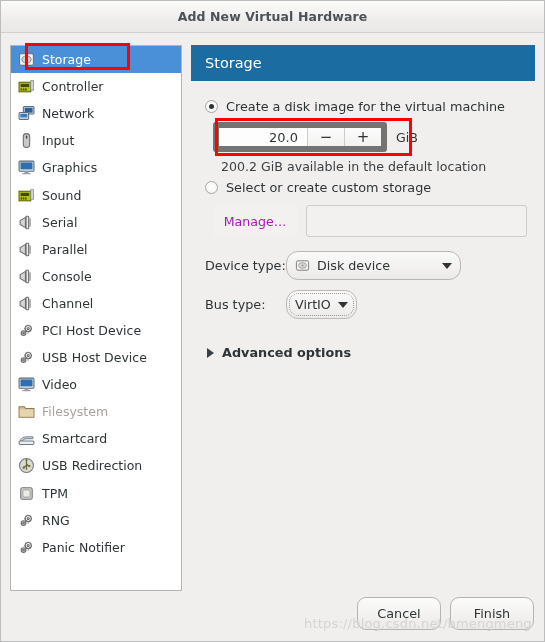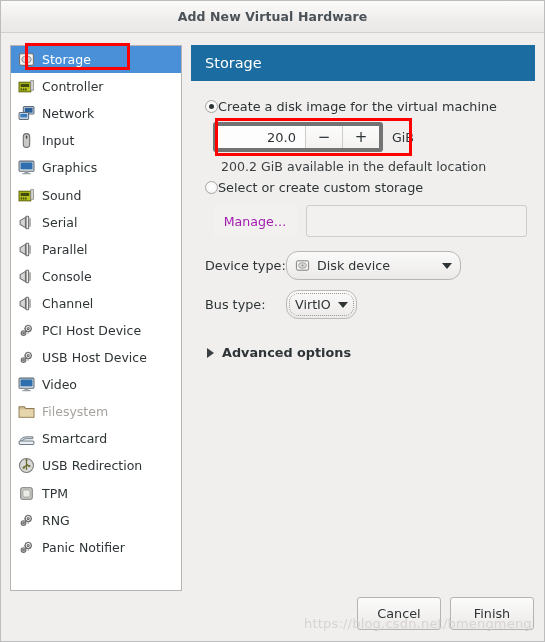--- a/index.html
+++ b/index.html
@@ -49,37 +49,37 @@
   
   .panel{
     position:absolute;left:190px;top:12px;right:9px;
   }
   .panel-header{
     height:36px;background:#1b6ca0;color:#ffffff;
     display:flex;align-items:center;padding-left:14px;box-sizing:border-box;
     font-size:14.5px;
   }
   .panel-body{padding:12px 0 0 8px;}
-  .radio-row{display:flex;align-items:center;margin:6px 0 0 6px;}
+  .radio-row{display:flex;align-items:center;gap:8px;margin:6px 0 0 6px;}
   .radio{
     width:13px;height:13px;border-radius:50%;
     border:1px solid #a8a5a2;box-sizing:border-box;
     background:radial-gradient(circle at 50% 45%,#ffffff 0%,#f2f1f0 100%);
     flex:0 0 13px;position:relative;
   }
   .radio.checked::after{
     content:"";position:absolute;left:3px;top:3px;width:5px;height:5px;
     border-radius:50%;background:#2e3436;
   }
   .radio-label{font-size:12.8px;color:#2e3436;}
   
   .spin-wrap{margin:8px 0 0 14px;display:inline-flex;}
   .spin{
     display:inline-flex;height:30px;align-items:stretch;
-    border:4px solid #737373;border-radius:3px;background:#ffffff;
+    border:6px solid #737373;border-radius:3px;background:#ffffff;
     box-sizing:border-box;overflow:hidden;
   }
   .spin .value{
     width:88px;display:flex;align-items:center;justify-content:flex-end;
     padding-right:9px;box-sizing:border-box;font-size:13px;color:#2e3436;
     background:#fdfdfd;
   }
   .spin .btn{
     width:36px;display:flex;align-items:center;justify-content:center;
     border-left:1px solid #cfcbc8;cursor:default;
@@ -128,21 +128,21 @@
   .tri{
     width:0;height:0;border-top:5px solid transparent;border-bottom:5px solid transparent;
     border-left:7px solid #3a3f44;
   }
   .adv-label{font-size:12.8px;font-weight:bold;color:#2e3436;}
   
   .footer{
     position:absolute;right:10px;bottom:11px;display:flex;gap:9px;
   }
   .fbtn{
-    width:84px;height:33px;border:1px solid #b7b3b0;border-radius:3px;
+    width:84px;height:33px;border:1px solid #b7b3b0;border-radius:9px;
     background:linear-gradient(to bottom,#fbfbfa,#eceae8);
     display:flex;align-items:center;justify-content:center;
     font-size:12.8px;color:#2e3436;box-sizing:border-box;cursor:default;
   }
   
   .annot{position:absolute;border:3px solid #fe0000;box-sizing:border-box;pointer-events:none;}
   #annot-storage{left:24px;top:42px;width:105px;height:27px;}
   #annot-spin{left:214px;top:117px;width:197px;height:38px;}
   
   .watermark{

